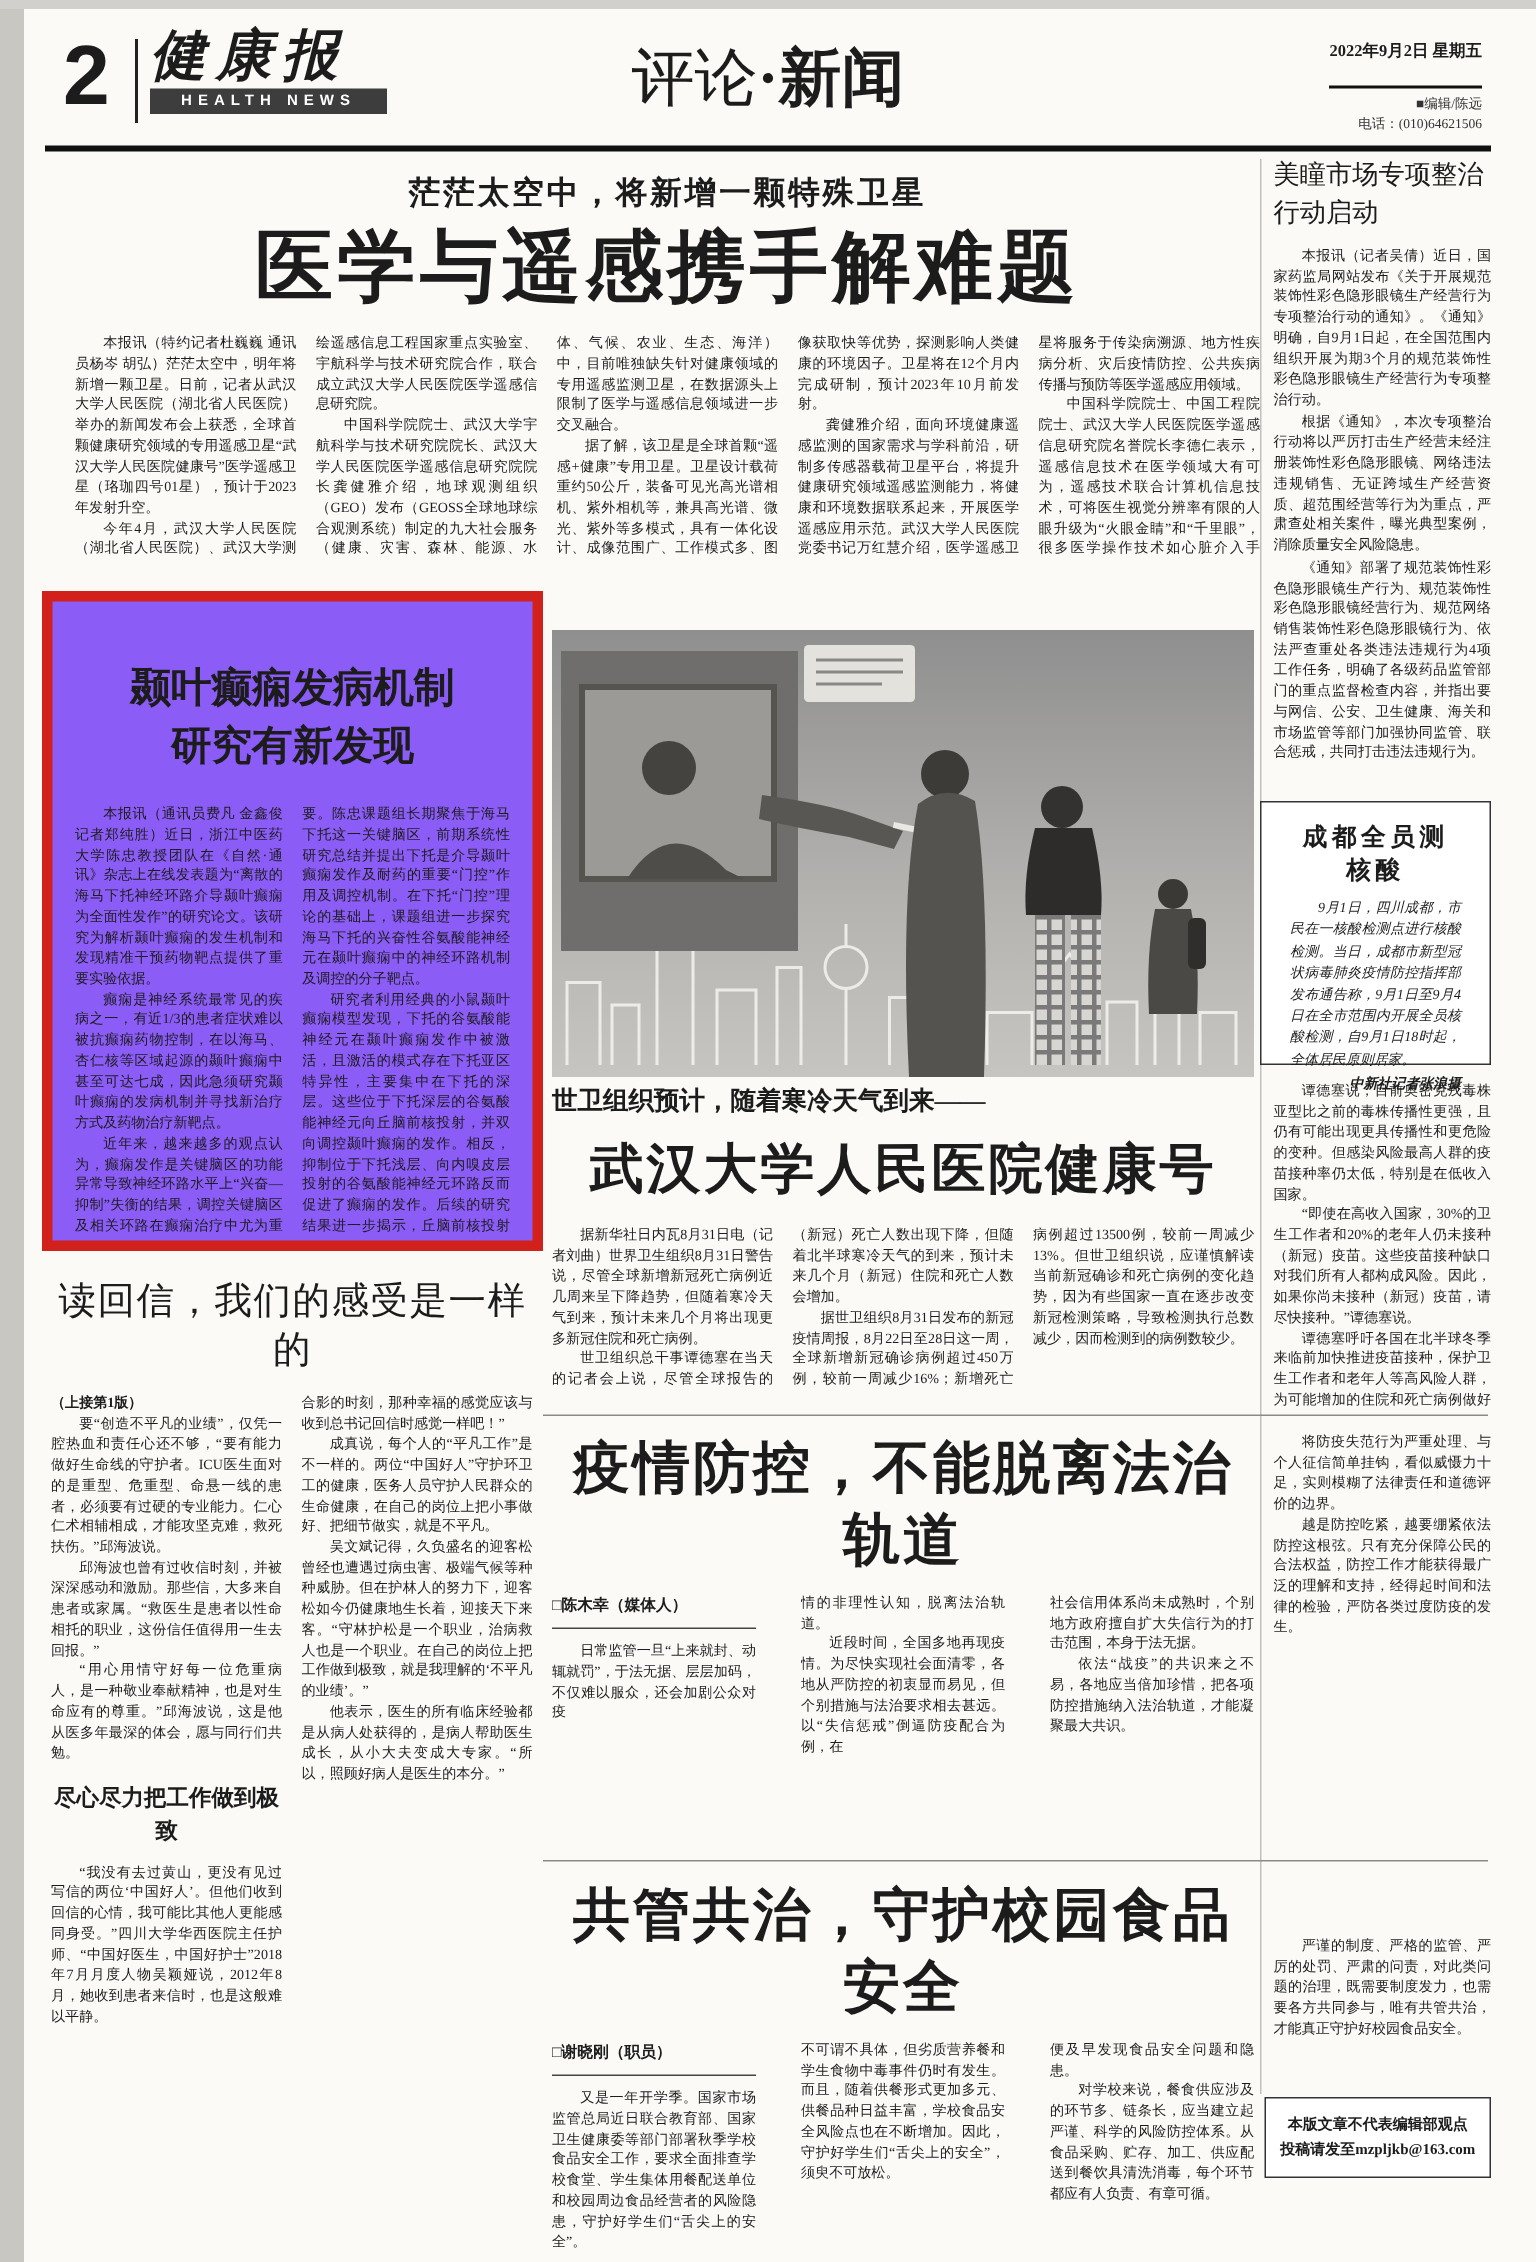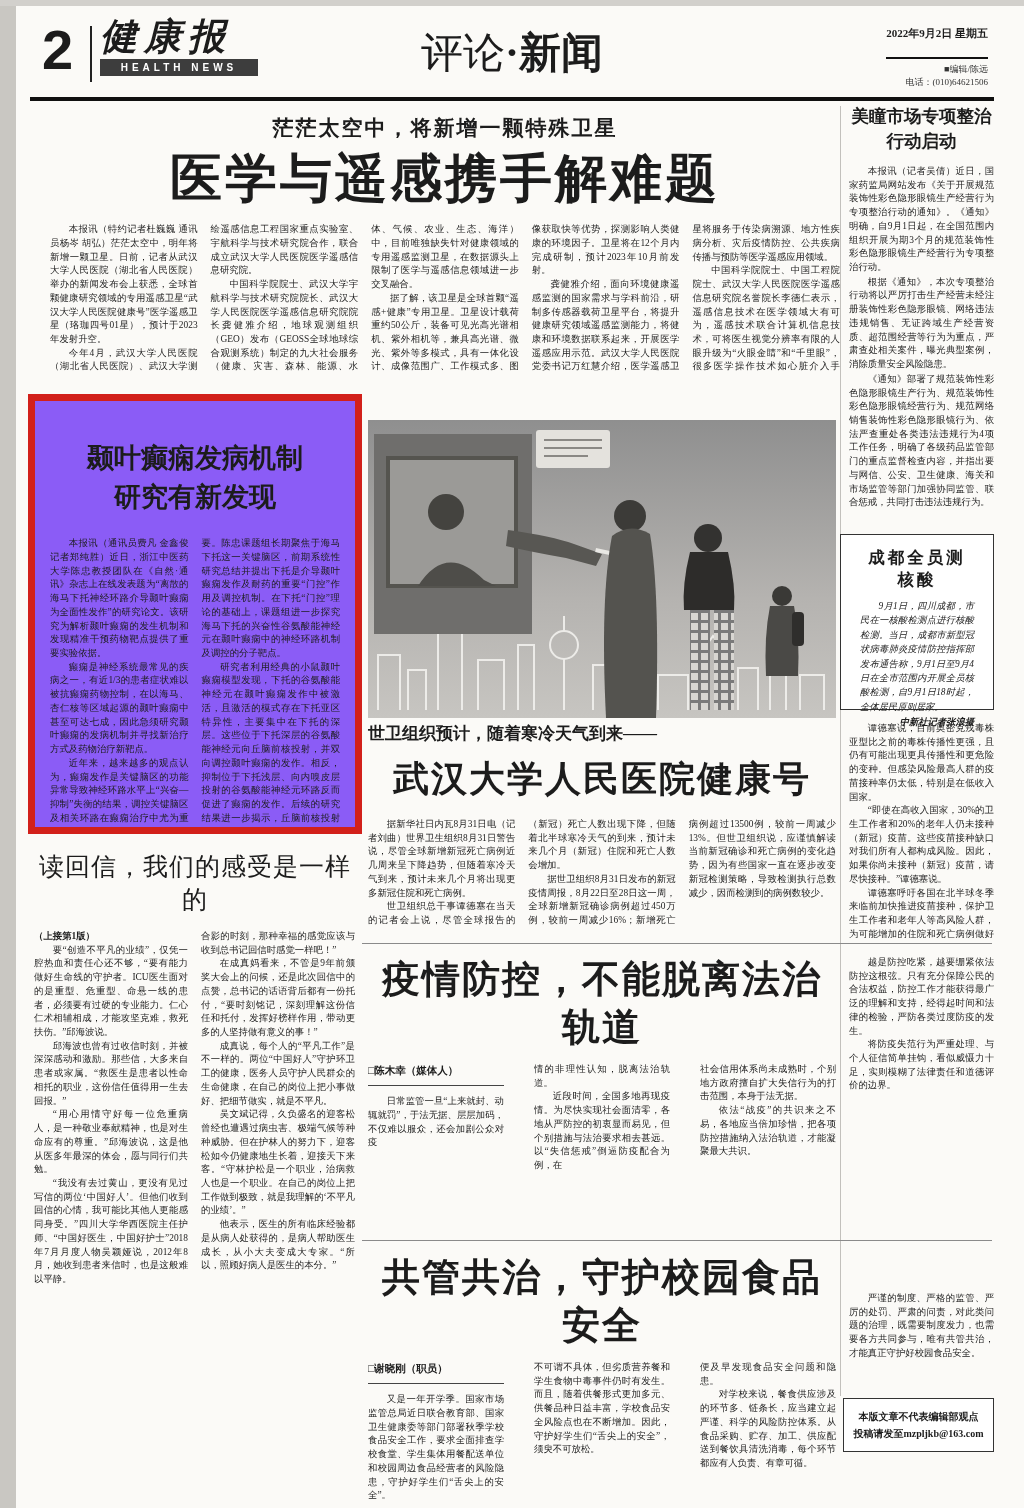--- a/index.html
+++ b/index.html
@@ -44,21 +44,21 @@
   .redbox-headline{margin-top:30px;text-align:center;font-family:"Liberation Sans",sans-serif;
                    font-weight:800;font-size:27px;line-height:1.45;}
   .redbox-body{margin-top:20px;height:292px;column-count:2;column-gap:13px;overflow:hidden;}
 
   
   .photo{position:absolute;left:368px;top:420px;width:468px;height:298px;background:#9a9a9a;overflow:hidden;}
 
   
   .v-rule{position:absolute;left:840px;top:106px;width:1px;height:1290px;background:#c2c0bc;}
   .meitong{position:absolute;left:849px;top:104px;width:145px;}
-  .meitong-headline{text-align:center;font-weight:700;font-size:17.5px;line-height:1.4;}
+  .meitong-headline{text-align:left;font-weight:400;font-size:17.5px;line-height:1.4;}
   .meitong-body{margin-top:12px;}
   .meitong-body p{margin:0 0 1px;}
 
   .chengdu{position:absolute;left:840px;top:534px;width:154px;height:176px;box-sizing:border-box;
            border:1.5px solid #333;background:#fff;padding:12px 19px 8px;}
   .chengdu-title{text-align:center;font-size:16.5px;font-weight:600;letter-spacing:3px;}
   .chengdu-body{margin-top:8px;font-style:italic;font-size:9.3px;line-height:1.55;}
   .chengdu-credit{text-align:right;font-style:italic;font-weight:700;font-size:9.3px;margin-top:2px;}
 
   .covid-side{position:absolute;left:849px;top:722px;width:145px;height:216px;overflow:hidden;}
@@ -261,22 +261,22 @@
       <div class="com-col">
         <p class="bp noindent">情的非理性认知，脱离法治轨道。</p>
         <p class="bp">近段时间，全国多地再现疫情。为尽快实现社会面清零，各地从严防控的初衷显而易见，但个别措施与法治要求相去甚远。以“失信惩戒”倒逼防疫配合为例，在</p>
       </div>
       <div class="com-col">
         <p class="bp noindent">社会信用体系尚未成熟时，个别地方政府擅自扩大失信行为的打击范围，本身于法无据。</p>
         <p class="bp">依法“战疫”的共识来之不易，各地应当倍加珍惜，把各项防控措施纳入法治轨道，才能凝聚最大共识。</p>
       </div>
     </div>
     <div class="com-col4 body-sm" style="top:0;height:278px;">
+      <p class="bp">将防疫失范行为严重处理、与个人征信简单挂钩，看似威慑力十足，实则模糊了法律责任和道德评价的边界。</p>
       <p class="bp">越是防控吃紧，越要绷紧依法防控这根弦。只有充分保障公民的合法权益，防控工作才能获得最广泛的理解和支持，经得起时间和法律的检验，严防各类过度防疫的发生。</p>
-      <p class="bp">将防疫失范行为严重处理、与个人征信简单挂钩，看似威慑力十足，实则模糊了法律责任和道德评价的边界。</p>
     </div>
   </div>
 
   <div class="hrule" style="top:1240px;"></div>
 
   <div class="commentary" style="top:1254px;height:250px;">
     <div class="com-headline">共管共治，守护校园食品安全</div>
     <div class="com-cols body-sm">
       <div class="com-col">
         <div class="byline">□谢晓刚（职员）</div>
@@ -296,25 +296,25 @@
   </div>
 
   <div class="letter">
     <div class="letter-headline">读回信，我们的感受是一样的</div>
     <div class="letter-cols body-sm">
       <div class="letter-col">
         <p class="bp noindent letter-note">（上接第1版）</p>
         <p class="bp">要“创造不平凡的业绩”，仅凭一腔热血和责任心还不够，“要有能力做好生命线的守护者。ICU医生面对的是重型、危重型、命悬一线的患者，必须要有过硬的专业能力。仁心仁术相辅相成，才能攻坚克难，救死扶伤。”邱海波说。</p>
         <p class="bp">邱海波也曾有过收信时刻，并被深深感动和激励。那些信，大多来自患者或家属。“救医生是患者以性命相托的职业，这份信任值得用一生去回报。”</p>
         <p class="bp">“用心用情守好每一位危重病人，是一种敬业奉献精神，也是对生命应有的尊重。”邱海波说，这是他从医多年最深的体会，愿与同行们共勉。</p>
+        <div class="letter-subhead">尽心尽力把工作做到极致</div>
         <p class="bp">“我没有去过黄山，更没有见过写信的两位‘中国好人’。但他们收到回信的心情，我可能比其他人更能感同身受。”四川大学华西医院主任护师、“中国好医生，中国好护士”2018年7月月度人物吴颖娅说，2012年8月，她收到患者来信时，也是这般难以平静。</p>
       </div>
       <div class="letter-col">
         <p class="bp noindent">合影的时刻，那种幸福的感觉应该与收到总书记回信时感觉一样吧！”</p>
-        <p class="bp">在成真妈看来，不管是9年前颁奖大会上的问候，还是此次回信中的点赞，总书记的话语背后都有一份托付，“要时刻铭记，深刻理解这份信任和托付，发挥好榜样作用，带动更多的人坚持做有意义的事！”</p>
         <p class="bp">成真说，每个人的“平凡工作”是不一样的。两位“中国好人”守护环卫工的健康，医务人员守护人民群众的生命健康，在自己的岗位上把小事做好、把细节做实，就是不平凡。</p>
         <p class="bp">吴文斌记得，久负盛名的迎客松曾经也遭遇过病虫害、极端气候等种种威胁。但在护林人的努力下，迎客松如今仍健康地生长着，迎接天下来客。“守林护松是一个职业，治病救人也是一个职业。在自己的岗位上把工作做到极致，就是我理解的‘不平凡的业绩’。”</p>
         <p class="bp">他表示，医生的所有临床经验都是从病人处获得的，是病人帮助医生成长，从小大夫变成大专家。“所以，照顾好病人是医生的本分。”</p>
       </div>
     </div>
   </div>
 
   <div class="notice">
     <div>本版文章不代表编辑部观点</div>
     <div>投稿请发至mzpljkb@163.com</div>

